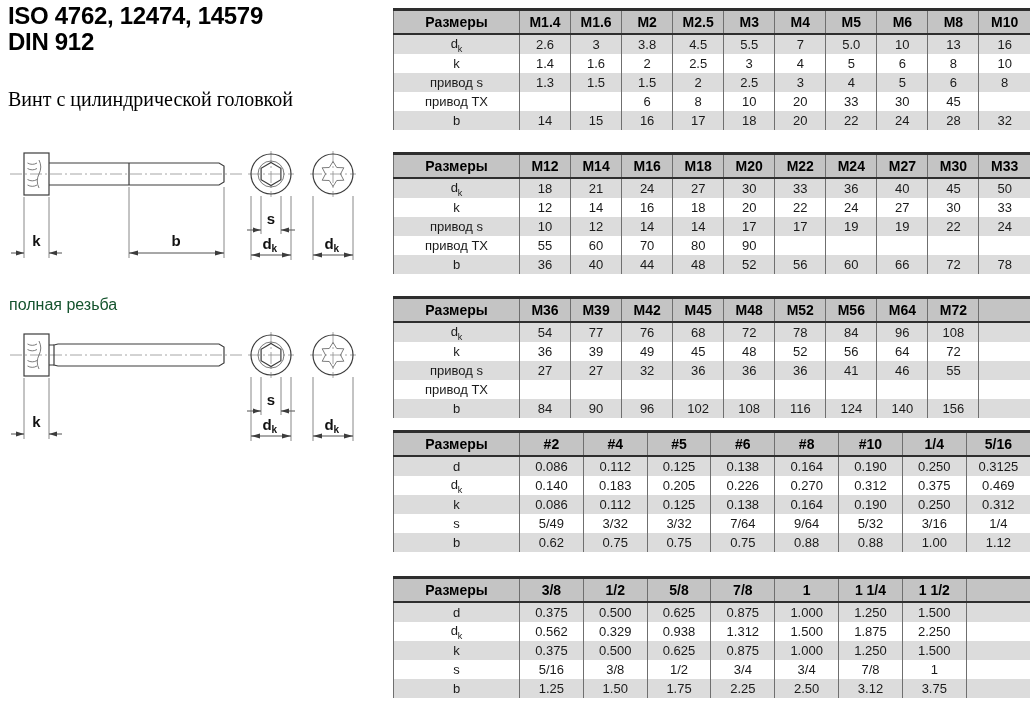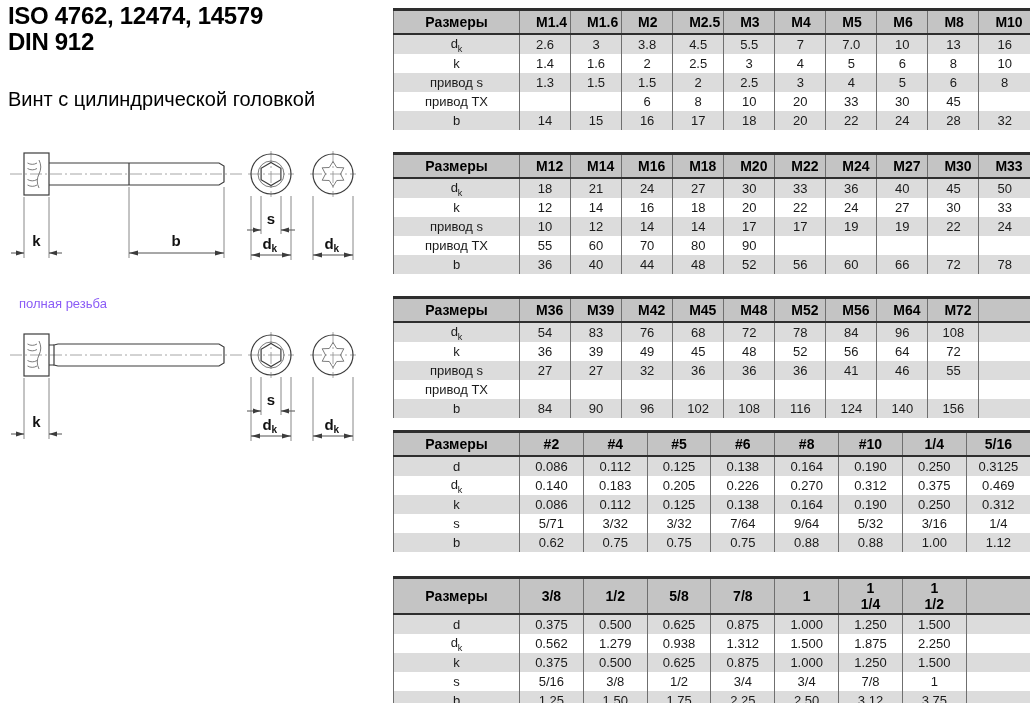--- a/index.html
+++ b/index.html
@@ -1,22 +1,22 @@
 <!DOCTYPE html>
 <html><head>
 <meta charset="utf-8">
 <style>
   html,body { margin:0; padding:0; background:#ffffff; }
   .canvas {
     position:relative; width:1034px; height:703px; background:#ffffff;
     font-family:"Liberation Sans", sans-serif; color:#111; overflow:hidden;
   }
   .title-line { position:absolute; left:8px; font-size:24px; font-weight:bold; color:#000; line-height:1.2; letter-spacing:-0.3px; }
-  .subtitle  { position:absolute; left:8px; font-size:20px; color:#000; }
-  .note      { position:absolute; left:19px; font-size:13px; color:#8b5cf6; }
+  .subtitle  { position:absolute; left:8px; font-size:20px; color:#000;font-family:Liberation Serif, serif; }
+  .note      { position:absolute; left:9px; font-size:16px; color:#14532d; }
 
   .drawing { position:absolute; left:6px; width:372px; height:135px; }
 
   
   .ln   { stroke:#3c3c3c; stroke-width:1.2; fill:none; }
   .thin { stroke:#5a5a5a; stroke-width:0.8; fill:none; }
   .cl   { stroke:#909090; stroke-width:0.8; stroke-dasharray:12 3 2 3; }
   .ext  { stroke:#6a6a6a; stroke-width:0.8; }
   .dim  { stroke:#3c3c3c; stroke-width:0.9; }
   .arr  { fill:#3c3c3c; stroke:none; }
@@ -24,21 +24,21 @@
   text.dimsub { font-family:"Liberation Sans", sans-serif; font-size:10px; font-weight:bold; fill:#111; }
 
   .table-wrap { position:absolute; left:393px; width:637px; }
   table.spec-table {
     width:637px; border-collapse:collapse; table-layout:fixed;
     border-top:3px solid #2e2e2e; border-left:1px solid #6f6f6f;
     font-family:"Liberation Sans", sans-serif;
   }
   table.spec-table th {
     background:#c4c4c4; font-size:14px; font-weight:bold; color:#000;
-    height:20px; padding:1px 16px; text-align:center;
+    height:20px; padding:1px 4px; text-align:center;
     border-bottom:2px solid #2e2e2e;
   }
   table.spec-table td {
     font-size:13px; color:#1a1a1a; height:19px; padding:0;
     text-align:center; vertical-align:middle;
   }
   table.spec-table th + th, table.spec-table td + td { border-left:1px solid #6f6f6f; }
   table.spec-table tbody tr:nth-child(odd) td { background:#dcdcdc; }
   table.spec-table tbody tr:nth-child(even) td { background:#ffffff; }
   table.spec-table sub { font-size:9px; }
@@ -224,21 +224,21 @@
         </thead>
         <tbody>
           <tr>
             <td>d<sub>k</sub></td>
             <td>2.6</td>
             <td>3</td>
             <td>3.8</td>
             <td>4.5</td>
             <td>5.5</td>
             <td>7</td>
-            <td>7.0</td>
+            <td>5.0</td>
             <td>10</td>
             <td>13</td>
             <td>16</td>
           </tr>
           <tr>
             <td>k</td>
             <td>1.4</td>
             <td>1.6</td>
             <td>2</td>
             <td>2.5</td>
@@ -417,21 +417,21 @@
             <th>M56</th>
             <th>M64</th>
             <th>M72</th>
             <th></th>
           </tr>
         </thead>
         <tbody>
           <tr>
             <td>d<sub>k</sub></td>
             <td>54</td>
-            <td>83</td>
+            <td>77</td>
             <td>76</td>
             <td>68</td>
             <td>72</td>
             <td>78</td>
             <td>84</td>
             <td>96</td>
             <td>108</td>
             <td></td>
           </tr>
           <tr>
@@ -544,21 +544,21 @@
             <td>0.112</td>
             <td>0.125</td>
             <td>0.138</td>
             <td>0.164</td>
             <td>0.190</td>
             <td>0.250</td>
             <td>0.312</td>
           </tr>
           <tr>
             <td>s</td>
-            <td>5/71</td>
+            <td>5/49</td>
             <td>3/32</td>
             <td>3/32</td>
             <td>7/64</td>
             <td>9/64</td>
             <td>5/32</td>
             <td>3/16</td>
             <td>1/4</td>
           </tr>
           <tr>
             <td>b</td>
@@ -608,21 +608,21 @@
             <td>0.625</td>
             <td>0.875</td>
             <td>1.000</td>
             <td>1.250</td>
             <td>1.500</td>
             <td></td>
           </tr>
           <tr>
             <td>d<sub>k</sub></td>
             <td>0.562</td>
-            <td>1.279</td>
+            <td>0.329</td>
             <td>0.938</td>
             <td>1.312</td>
             <td>1.500</td>
             <td>1.875</td>
             <td>2.250</td>
             <td></td>
           </tr>
           <tr>
             <td>k</td>
             <td>0.375</td>

